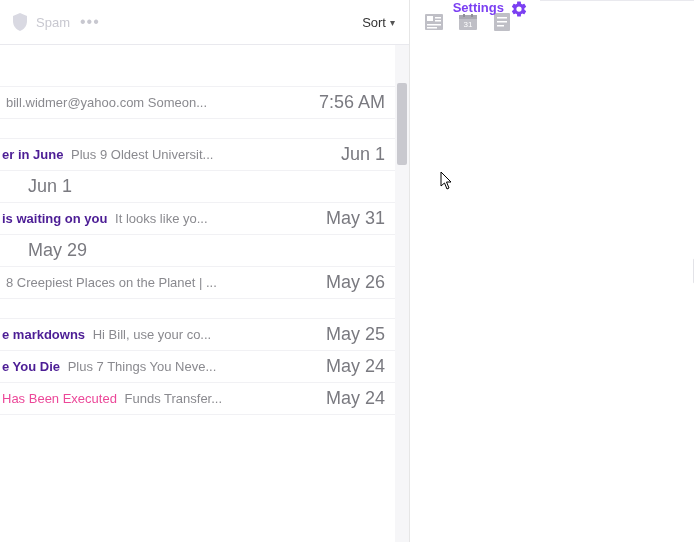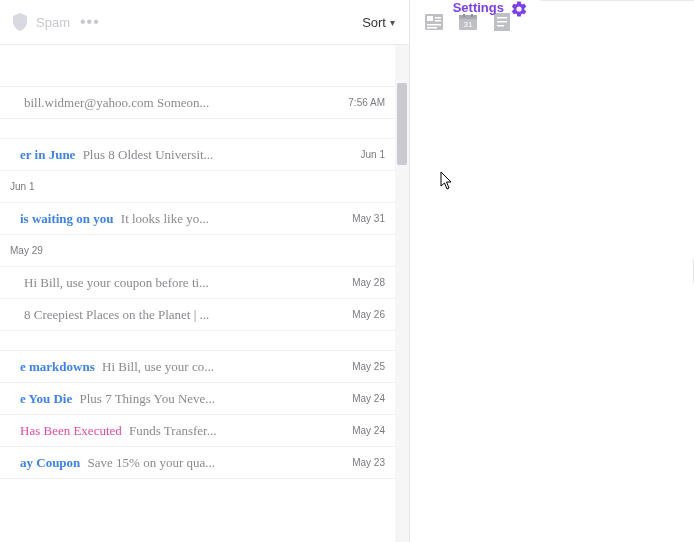--- a/index.html
+++ b/index.html
@@ -15,25 +15,25 @@
   .dots { color: #c8c8d0; font-size: 16px; letter-spacing: 1px; cursor: pointer; }
   .sort { position: absolute; right: 14px; top: 0; height: 44px; display: flex; align-items: center; color: #333; font-size: 13px; cursor: pointer; }
   .sort .chev { margin-left: 4px; font-size: 10px; color: #555; }
   .divider { height: 1px; background: #e9e9ee; width: 100%; }
   
   .list-wrap { flex: 1; position: relative; overflow: hidden; }
   .scrollbar-track { position: absolute; right: 0; top: 0; width: 14px; height: 100%; background: #f6f6f8; }
   .scrollbar-thumb { position: absolute; right: 2px; top: 38px; width: 10px; height: 82px; background: #c9c9cf; border-radius: 2px; }
   .msg-list { position: absolute; left: 0; top: 0; right: 14px; }
   .msg { display: flex; align-items: center; padding: 0 10px 0 0; height: 32px; border-bottom: 1px solid #f1f1f4; color: #5a5a5a; white-space: nowrap; }
-  .msg .line { flex: 1; overflow: hidden; text-overflow: ellipsis; padding-left: 20px; font-family: Liberation Serif, serif; }
+  .msg .line { flex: 1; overflow: hidden; text-overflow: ellipsis; padding-left: 2px; }
   .msg .subject { color: #ec4899; }
   .msg .preview { color: #8a8a8f; margin-left: 4px; }
-  .msg .date { flex: none; color: #7a7a80; font-size: 10px; margin-left: 10px; }
-  .msg.unread .subject { font-weight: 600; color: #3b82f6; }
+  .msg .date { flex: none; color: #7a7a80; font-size: 18px; margin-left: 28px; }
+  .msg.unread .subject { font-weight: 600; color: #4c1d95; }
   
   .right-toolbar { height: 44px; display: flex; align-items: center; padding: 0 14px; position: relative; background: #fff; }
   .tool-ico { width: 20px; height: 18px; margin-right: 14px; display: inline-flex; align-items: center; justify-content: center; cursor: pointer; }
   .settings-wrap { position: absolute; right: 12px; top: 0; height: 44px; display: flex; align-items: flex-start; color: #7b3ff2; font-weight: 700; font-size: 13px; cursor: pointer; }
   .settings-wrap .gear { margin-left: 6px; }
   .reading { flex: 1; background: #f2f2f5; position: relative; }
   .collapse-handle { position: absolute; left: -1px; top: 50%; transform: translateY(-50%); width: 14px; height: 26px; background: #fff; border: 1px solid #e3e3e8; border-radius: 2px; display: flex; align-items: center; justify-content: center; color: #b8b8bd; font-size: 10px; cursor: pointer; }
   .cursor { position: absolute; left: 440px; top: 171px; pointer-events: none; }
 </style>
 </head>
@@ -58,57 +58,49 @@
     <div class="divider"></div>
     <div class="list-wrap">
       <div class="msg-list" id="msg-list">
           <div style="height: 42px; border-bottom: 1px solid rgb(241, 241, 244);"></div>
           <div class="msg">
             <div class="line"><span class="preview">bill.widmer@yahoo.com Someon...</span></div>
             <div class="date">7:56 AM</div>
           </div>
           <div style="height: 20px; border-bottom: 1px solid rgb(241, 241, 244);"></div>
           <div class="msg unread">
-            <div class="line"><span class="subject">er in June</span><span class="preview">  Plus 8 Oldest Universit...</span></div>
+            <div class="line"><span class="subject">er in June</span><span class="preview">  Plus 9 Oldest Universit...</span></div>
             <div class="date">Jun 1</div>
           </div>
           <div class="msg unread">
             <div class="date">Jun 1</div>
           </div>
           <div class="msg unread">
             <div class="line"><span class="subject">is waiting on you</span><span class="preview">  It looks like yo...</span></div>
             <div class="date">May 31</div>
           </div>
           <div class="msg unread">
             <div class="date">May 29</div>
-          </div>
-          <div class="msg">
-            <div class="line"><span class="preview">Hi Bill, use your coupon before ti...</span></div>
-            <div class="date">May 28</div>
           </div>
           <div class="msg">
             <div class="line"><span class="preview">8 Creepiest Places on the Planet | ...</span></div>
             <div class="date">May 26</div>
           </div>
           <div style="height: 20px; border-bottom: 1px solid rgb(241, 241, 244);"></div>
           <div class="msg unread">
             <div class="line"><span class="subject">e markdowns</span><span class="preview">  Hi Bill, use your co...</span></div>
             <div class="date">May 25</div>
           </div>
           <div class="msg unread">
             <div class="line"><span class="subject">e You Die</span><span class="preview">  Plus 7 Things You Neve...</span></div>
             <div class="date">May 24</div>
           </div>
           <div class="msg">
             <div class="line"><span class="subject">Has Been Executed</span><span class="preview">  Funds Transfer...</span></div>
             <div class="date">May 24</div>
-          </div>
-          <div class="msg unread">
-            <div class="line"><span class="subject">ay Coupon</span><span class="preview">  Save 15% on your qua...</span></div>
-            <div class="date">May 23</div>
           </div>
         </div>
       <div class="scrollbar-track">
         <div class="scrollbar-thumb"></div>
       </div>
     </div>
   </div>
 
   <div class="right-pane">
     <div class="right-toolbar">

